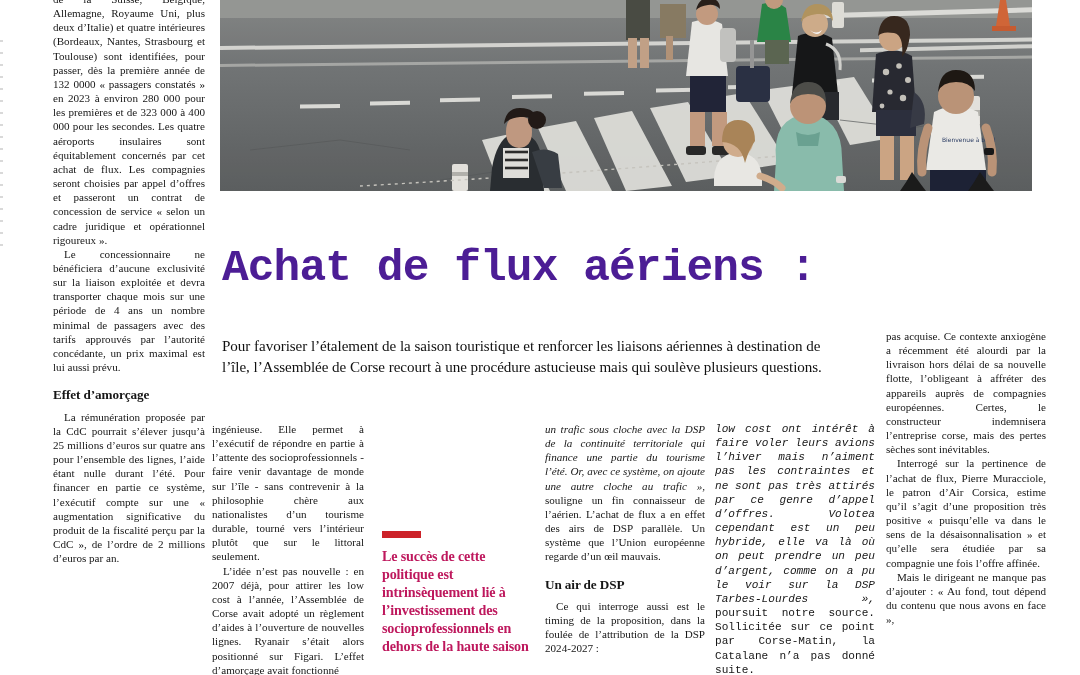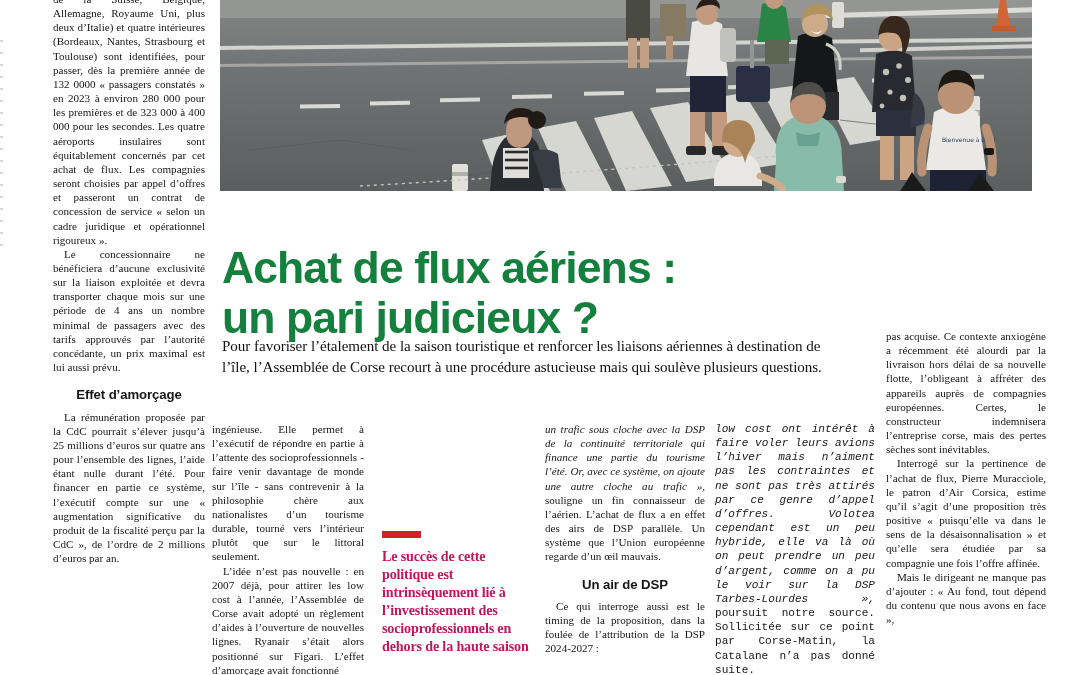--- a/index.html
+++ b/index.html
@@ -22,49 +22,49 @@
     text-justify:inter-word;
     hyphens:auto;
     -webkit-hyphens:auto;
     color:#161616;
     overflow:hidden;
   }
   .col p{margin:0;text-indent:11px;}
   .col p.noind{text-indent:0;}
 
   .subhead{
-    font-family:Liberation Sans, sans-serif;
+    font-family:Liberation Serif, serif;
     font-weight:bold;
     font-size:13.2px;
     line-height:15.4px;
     text-indent:0;
-    text-align:center;
+    text-align:left;
     margin:13px 0 7px 0;
     letter-spacing:-0.1px;
   }
 
   
   .photo{
     position:absolute;
     left:220px;top:0px;width:812px;height:191px;
     overflow:hidden;
     background:#6d6f70;
   }
   .photo svg{display:block;width:100%;height:100%;}
 
   
   .headline{
     position:absolute;
     left:222px;top:213px;width:640px;
-    font-family:Liberation Sans, sans-serif;
+    font-family:Liberation Mono, monospace;
     font-weight:bold;
     font-size:44.5px;
     line-height:50px;
     letter-spacing:-0.9px;
-    color:#15803d;
+    color:#4c1d95;
   }
   .headline .l2{display:block;}
 
   .chapeau{
     position:absolute;
     left:222px;top:336px;width:620px;
     font-size:15.1px;
     line-height:20.6px;
     color:#111;
     letter-spacing:-0.05px;
@@ -289,21 +289,20 @@
         <path d="M780 0 l6 0 l4 26 h-14z" fill="#d96a3a"></path>
         <rect x="772" y="26" width="24" height="5" fill="#cf5f32"></rect>
       </g>
 
       <rect x="0" y="0" width="812" height="191" fill="#000" opacity="0.04"></rect>
     </svg>
   </div>
 
   <h1 class="headline">
     <span class="l1">Achat de flux aériens :</span>
-    <span class="l2">un pari judicieux ?</span>
   </h1>
 
   <div class="chapeau">Pour favoriser l’étalement de la saison touristique et renforcer les liaisons aériennes à destination de l’île, l’Assemblée de Corse recourt à une procédure astucieuse mais qui soulève plusieurs questions.</div>
 
   <div class="pullwrap">
     <div class="redbar"></div>
     <div class="pullquote">Le succès de cette politique est intrinsèquement lié à l’investissement des socioprofessionnels en dehors de la haute saison</div>
   </div>
 
   <div class="col" id="c1" style="left:53px;top:-8px;width:152px;height:683px;">

